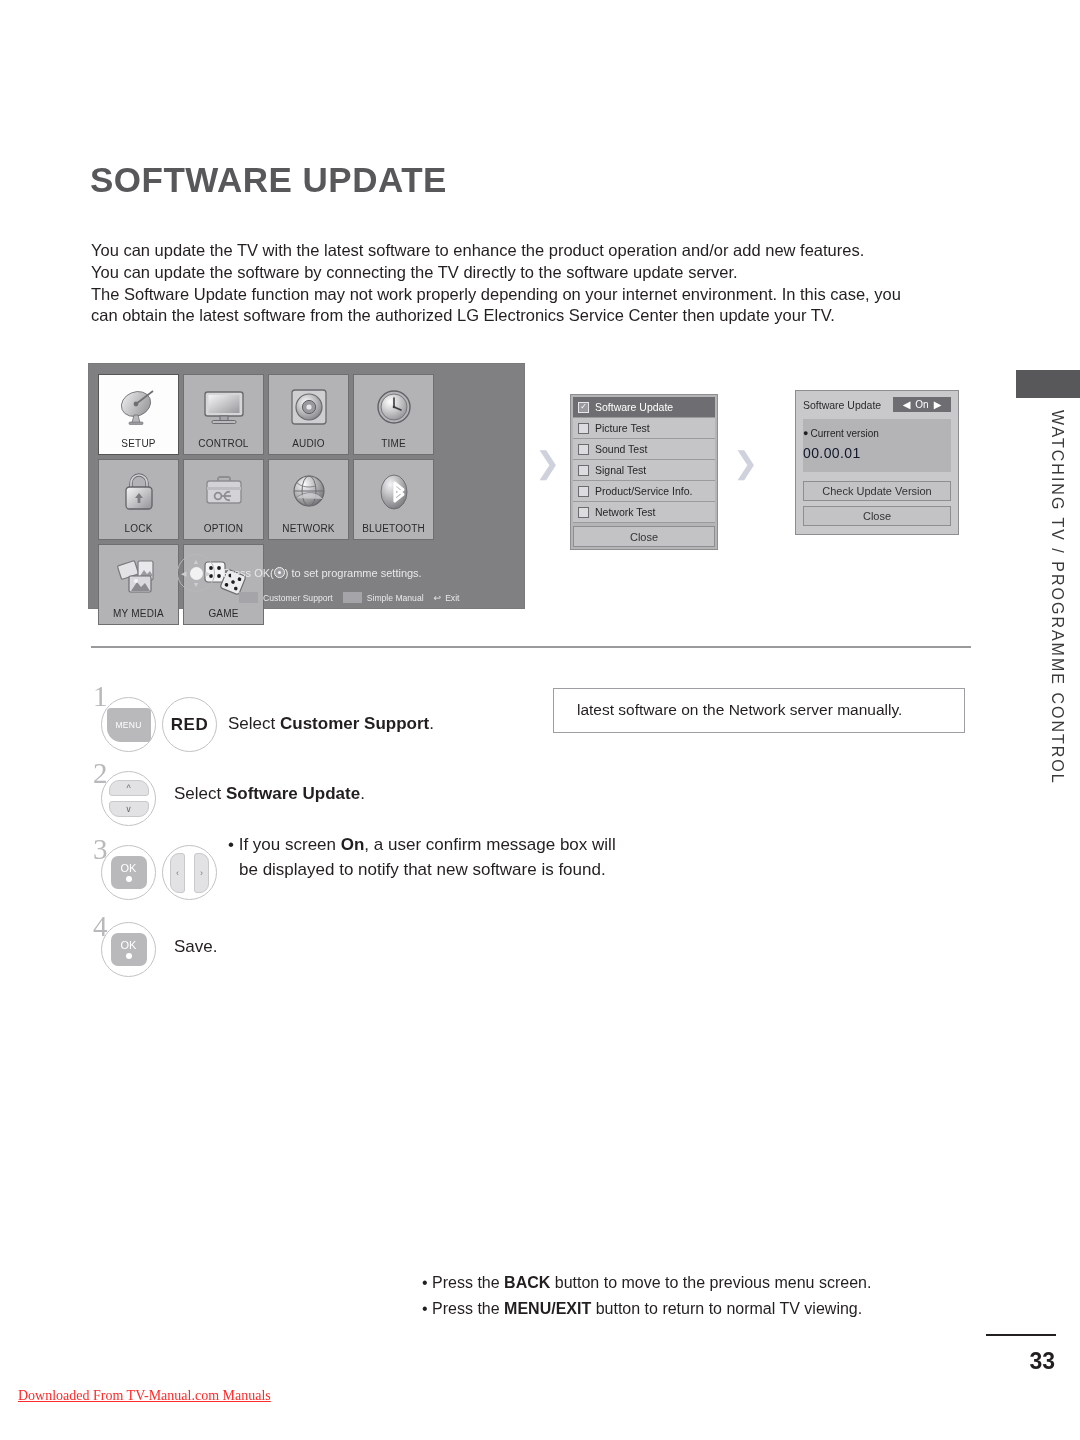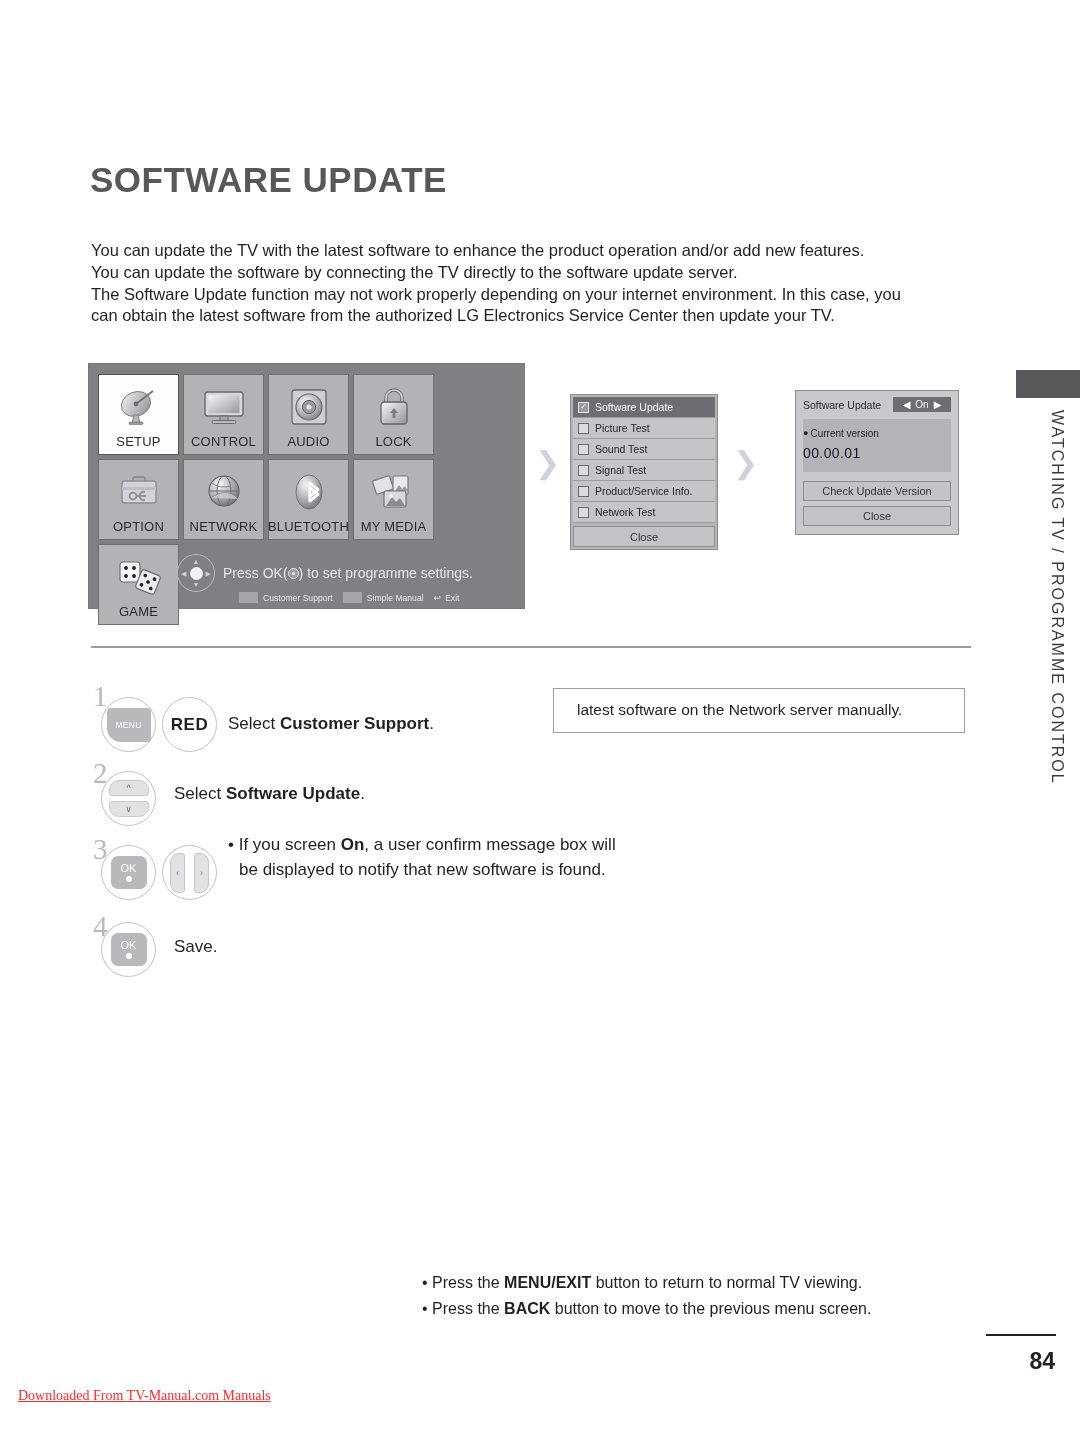--- a/index.html
+++ b/index.html
@@ -70,21 +70,21 @@
     flex-direction: column;
     align-items: center;
     justify-content: flex-end;
     padding-bottom: 5px;
   }
   .tile.selected {
     background: #fdfdfd;
     border: 1px solid #555;
   }
   .tile .t-label {
-    font-size: 13px;
+    font-size: 10px;
     color: #2a2a2a;
     letter-spacing: 0.2px;
     white-space: nowrap;
   }
   .tile .t-icon {
     position: absolute;
     top: 9px;
     left: 0; right: 0;
     height: 46px;
     display: flex;
@@ -121,21 +121,21 @@
     position: absolute;
     color: #cfcfd2;
     font-size: 7px;
     line-height: 1;
   }
   .nav-ring .ar.up   { top: 3px;  left: 50%; transform: translateX(-50%); }
   .nav-ring .ar.dn   { bottom: 3px; left: 50%; transform: translateX(-50%); }
   .nav-ring .ar.lf   { left: 3px; top: 50%; transform: translateY(-50%); }
   .nav-ring .ar.rt   { right: 3px; top: 50%; transform: translateY(-50%); }
   .osd-help-text {
-    font-size: 14px;
+    font-size: 11px;
     color: #e8e8ea;
     margin-left: 8px;
     white-space: nowrap;
   }
   .ok-dot {
     display: inline-block;
     width: 9px; height: 9px;
     border-radius: 50%;
     border: 1.2px solid #f0f0f0;
     background: #9c9ca0;
@@ -527,20 +527,38 @@
             </defs>
           <rect x="3" y="3" width="34" height="34" rx="3" fill="#cfcfd2" stroke="#6b6b6f" stroke-width="1.3"></rect>
           <circle cx="20" cy="20" r="13" fill="url(#gspk)" stroke="#6b6b6f" stroke-width="1.2"></circle>
           <circle cx="20" cy="20" r="6.6" fill="#9a9a9e" stroke="#5f5f63" stroke-width="1"></circle>
           <circle cx="20" cy="20" r="2.6" fill="#e7e7ea"></circle>
         </svg>
       </span>
       <span class="t-label">AUDIO</span>
     </div>
 
+    <div class="tile">
+      <span class="t-icon">
+        <svg width="40" height="40" viewBox="0 0 40 40">
+          <defs>
+              <radialGradient id="gclk" cx="35%" cy="30%" r="72%">
+            <stop offset="0%" stop-color="#ffffff"></stop>
+                <stop offset="100%" stop-color="#9a9a9e"></stop>
+          </radialGradient>
+            </defs>
+          <circle cx="20" cy="20" r="16" fill="#b6b6ba" stroke="#636367" stroke-width="1.4"></circle>
+          <circle cx="20" cy="20" r="13" fill="url(#gclk)" stroke="#6f6f73" stroke-width="0.9"></circle>
+          <line x1="20" y1="20" x2="20" y2="11" stroke="#3b3b3f" stroke-width="1.6" stroke-linecap="round"></line>
+          <line x1="20" y1="20" x2="27" y2="23" stroke="#3b3b3f" stroke-width="1.6" stroke-linecap="round"></line>
+          <circle cx="20" cy="20" r="1.3" fill="#3b3b3f"></circle>
+        </svg>
+      </span>
+      <span class="t-label">TIME</span>
+    </div>
 
     <div class="tile">
       <span class="t-icon">
         <svg width="36" height="42" viewBox="0 0 36 42">
           <defs>
               <linearGradient id="glck" x1="0" y1="0" x2="1" y2="1">
             <stop offset="0%" stop-color="#f6f6f8"></stop>
                 <stop offset="100%" stop-color="#939397"></stop>
           </linearGradient>
             </defs>
@@ -756,19 +774,19 @@
 <div class="btn-circle" style="left:101px; top:922px; width:55px; height:55px;">
   <span class="key-ok">OK<span class="dot"></span></span>
 </div>
 <div class="step-text" style="left:174px; top:934px;">Save.</div>
 
 <div id="callout">
   <span class="ind">latest software on the Network server manually.</span>
 </div>
 
 <div id="bottom-notes">
+  <div class="ln"><span>•</span><span> Press the </span><b>BACK</b><span> button to move to the previous menu screen.</span></div>
   <div class="ln"><span>•</span><span> Press the </span><b>MENU/EXIT</b><span> button to return to normal TV viewing.</span></div>
-  <div class="ln"><span>•</span><span> Press the </span><b>BACK</b><span> button to move to the previous menu screen.</span></div>
 </div>
 
 <div id="page-rule"></div>
-<div id="page-number">84</div>
+<div id="page-number">33</div>
 <div id="watermark">Downloaded From TV-Manual.com Manuals</div>
 
 </body></html>

